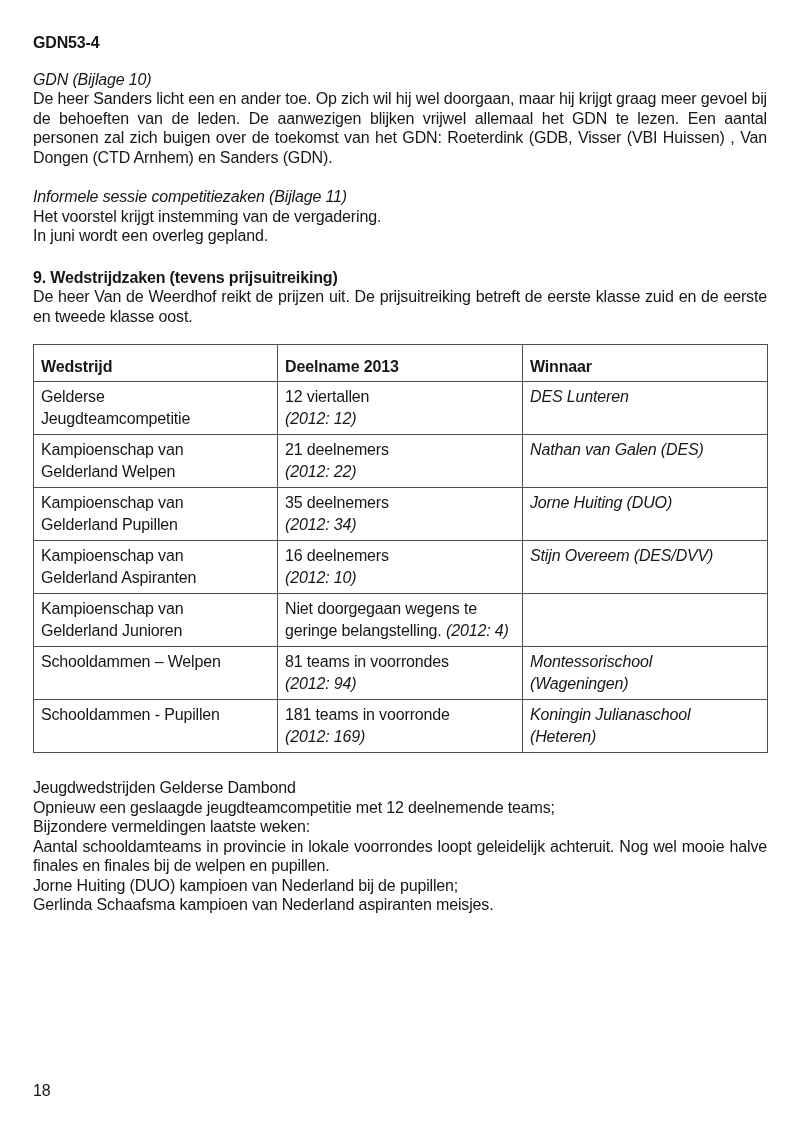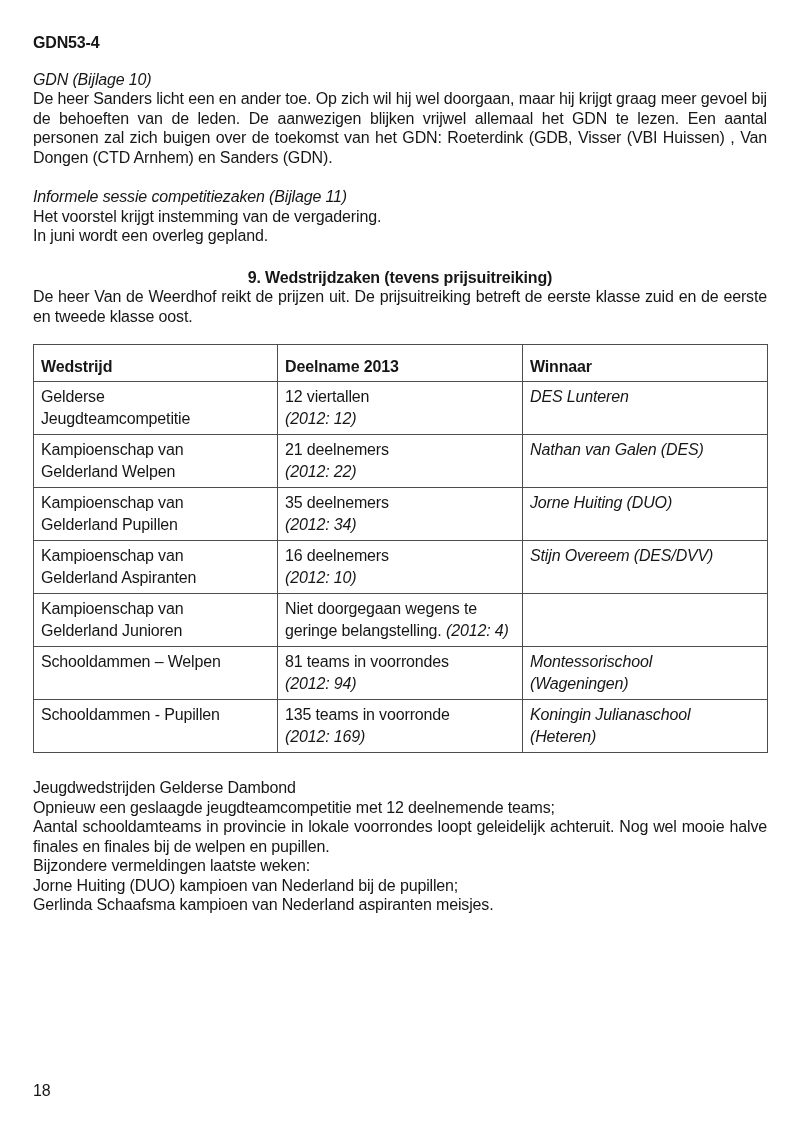--- a/index.html
+++ b/index.html
@@ -17,21 +17,21 @@
     letter-spacing: -0.15px;
     overflow: hidden;
   }
   .content {
     position: absolute;
     left: 33px;
     right: 33px;
     top: 33px;
   }
   p { margin: 0; }
-  .bold { font-weight: bold; text-align: center; }
+  .bold { font-weight: bold; }
   .italic { font-style: italic; }
   .just { text-align: justify; }
   .doc-code { font-weight: bold; margin-bottom: 17px; }
   .sec-informele { margin-top: 20px; }
   .sec-9 { margin-top: 22px; }
   .sec-10 { margin-top: 23px; }
   .results-table {
     margin-top: 18px;
     width: 734px;
     border-collapse: collapse;
@@ -147,34 +147,34 @@
           <td>
             <span class="blk">81 teams in voorrondes</span>
             <span class="blk italic">(2012: 94)</span>
           </td>
           <td class="italic pre">Montessorischool
 (Wageningen)</td>
         </tr>
         <tr>
           <td class="pre">Schooldammen - Pupillen</td>
           <td>
-            <span class="blk">135 teams in voorronde</span>
+            <span class="blk">181 teams in voorronde</span>
             <span class="blk italic">(2012: 169)</span>
           </td>
           <td class="italic pre">Koningin Julianaschool
 (Heteren)</td>
         </tr>
       </tbody>
     </table>
 
     <section class="report">
       <p class="just">Jeugdwedstrijden Gelderse Dambond</p>
       <p class="just">Opnieuw een geslaagde jeugdteamcompetitie met 12 deelnemende teams;</p>
+      <p class="just">Bijzondere vermeldingen laatste weken:</p>
       <p class="just">Aantal schooldamteams in provincie in lokale voorrondes loopt geleidelijk achteruit. Nog wel mooie halve finales en finales bij de welpen en pupillen.</p>
-      <p class="just">Bijzondere vermeldingen laatste weken:</p>
       <p class="just">Jorne Huiting (DUO) kampioen van Nederland bij de pupillen;</p>
       <p class="just">Gerlinda Schaafsma kampioen van Nederland aspiranten meisjes.</p>
     </section>
 
   </div>
 
   <div class="page-number">18</div>
 </div>
 
 </body></html>

